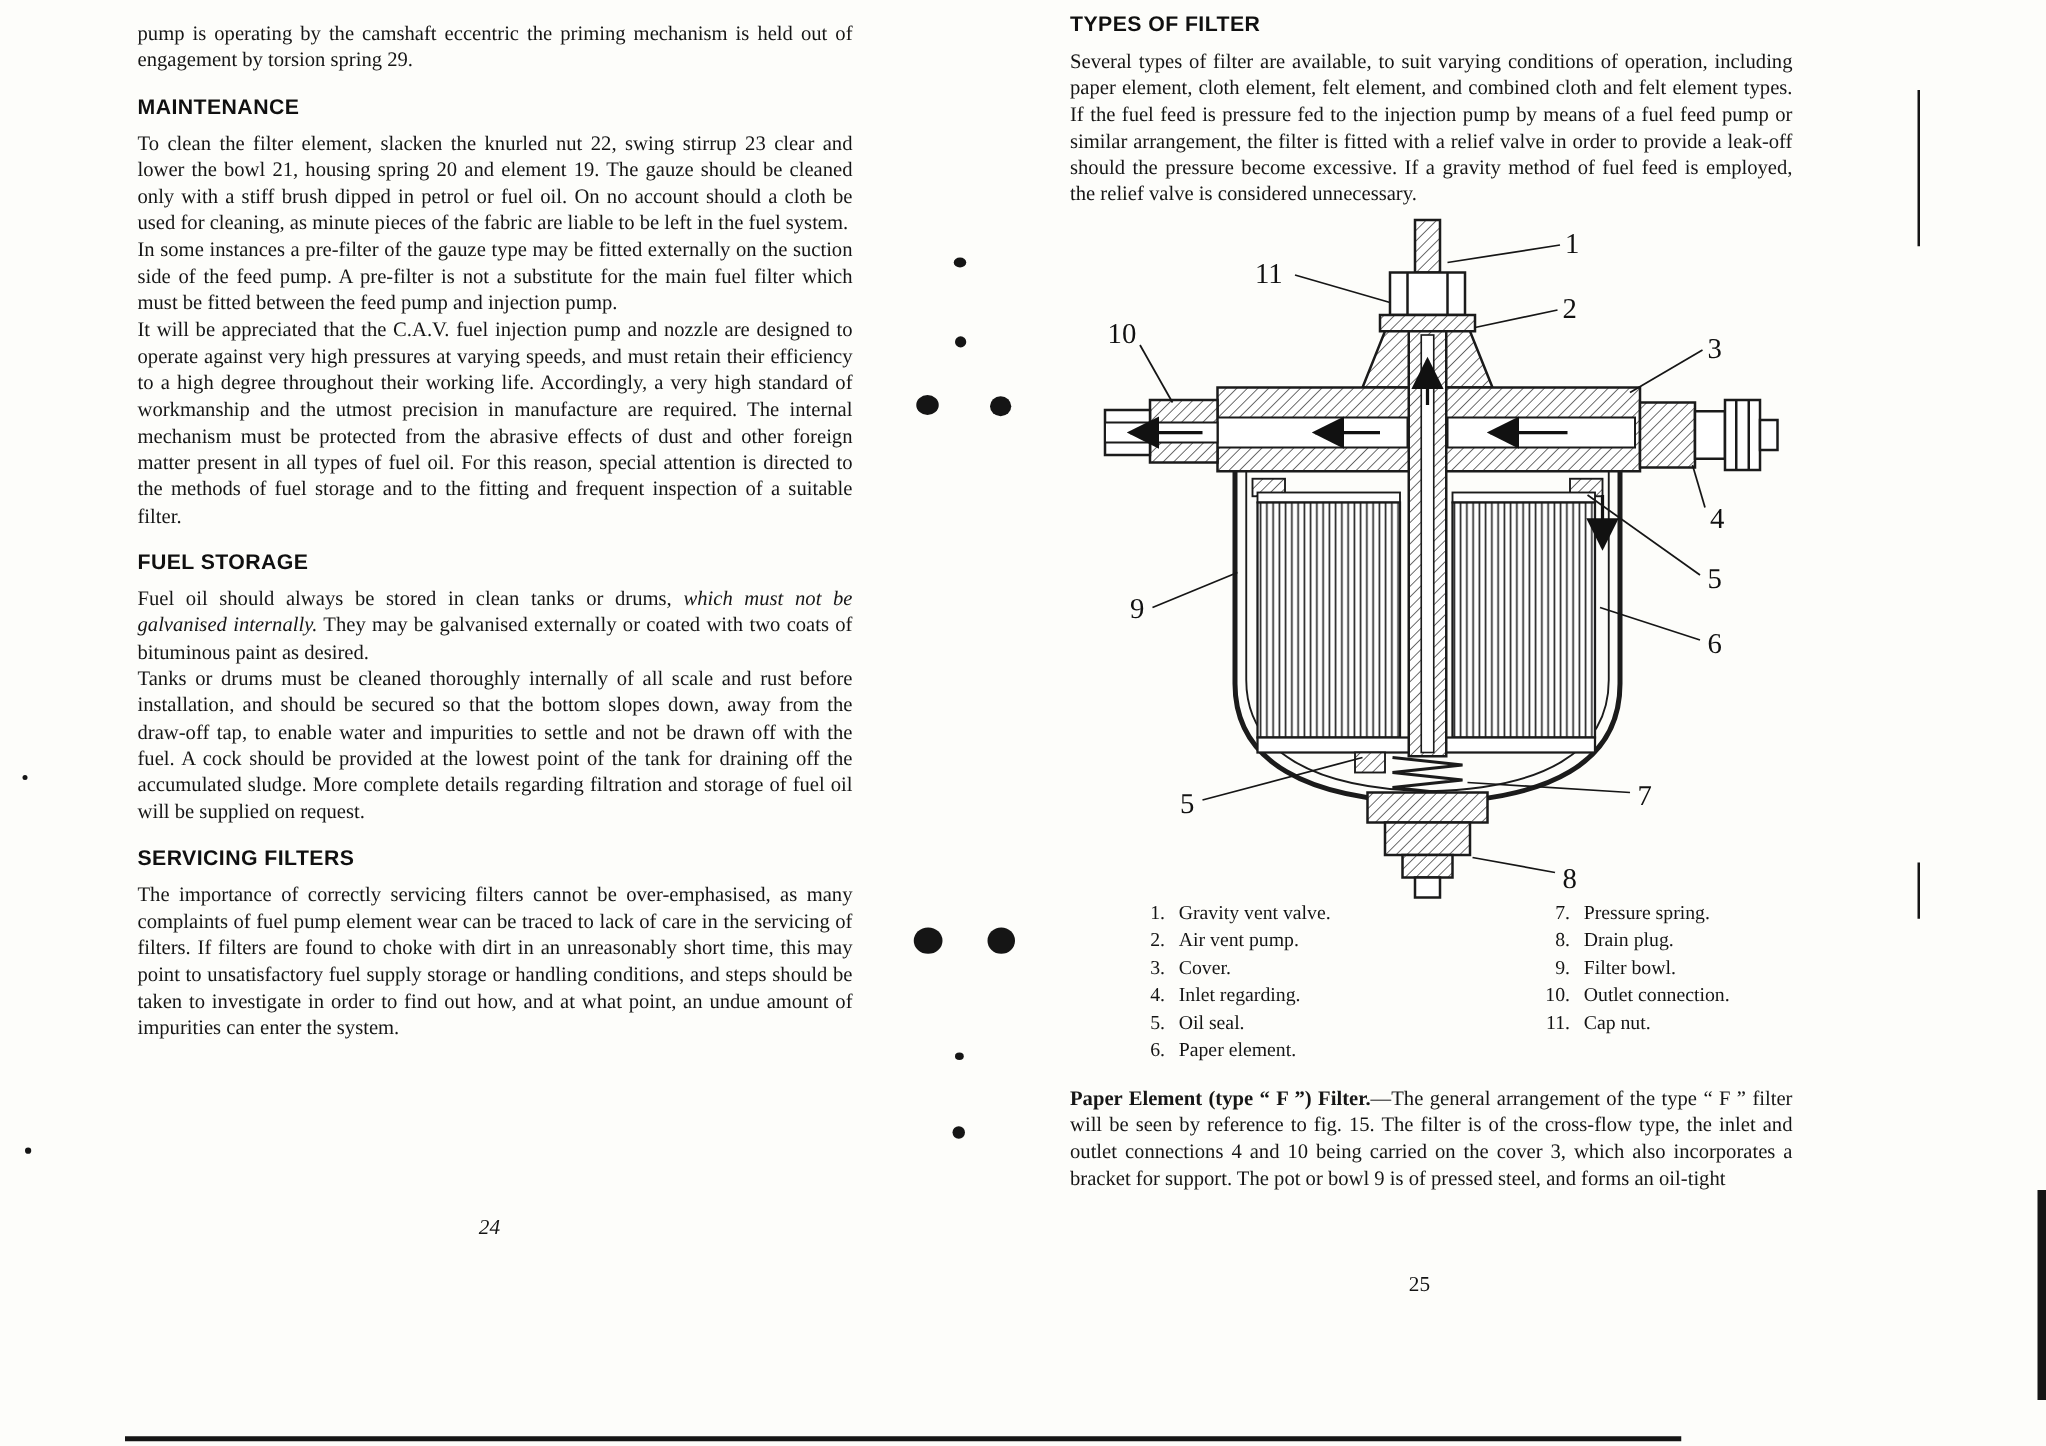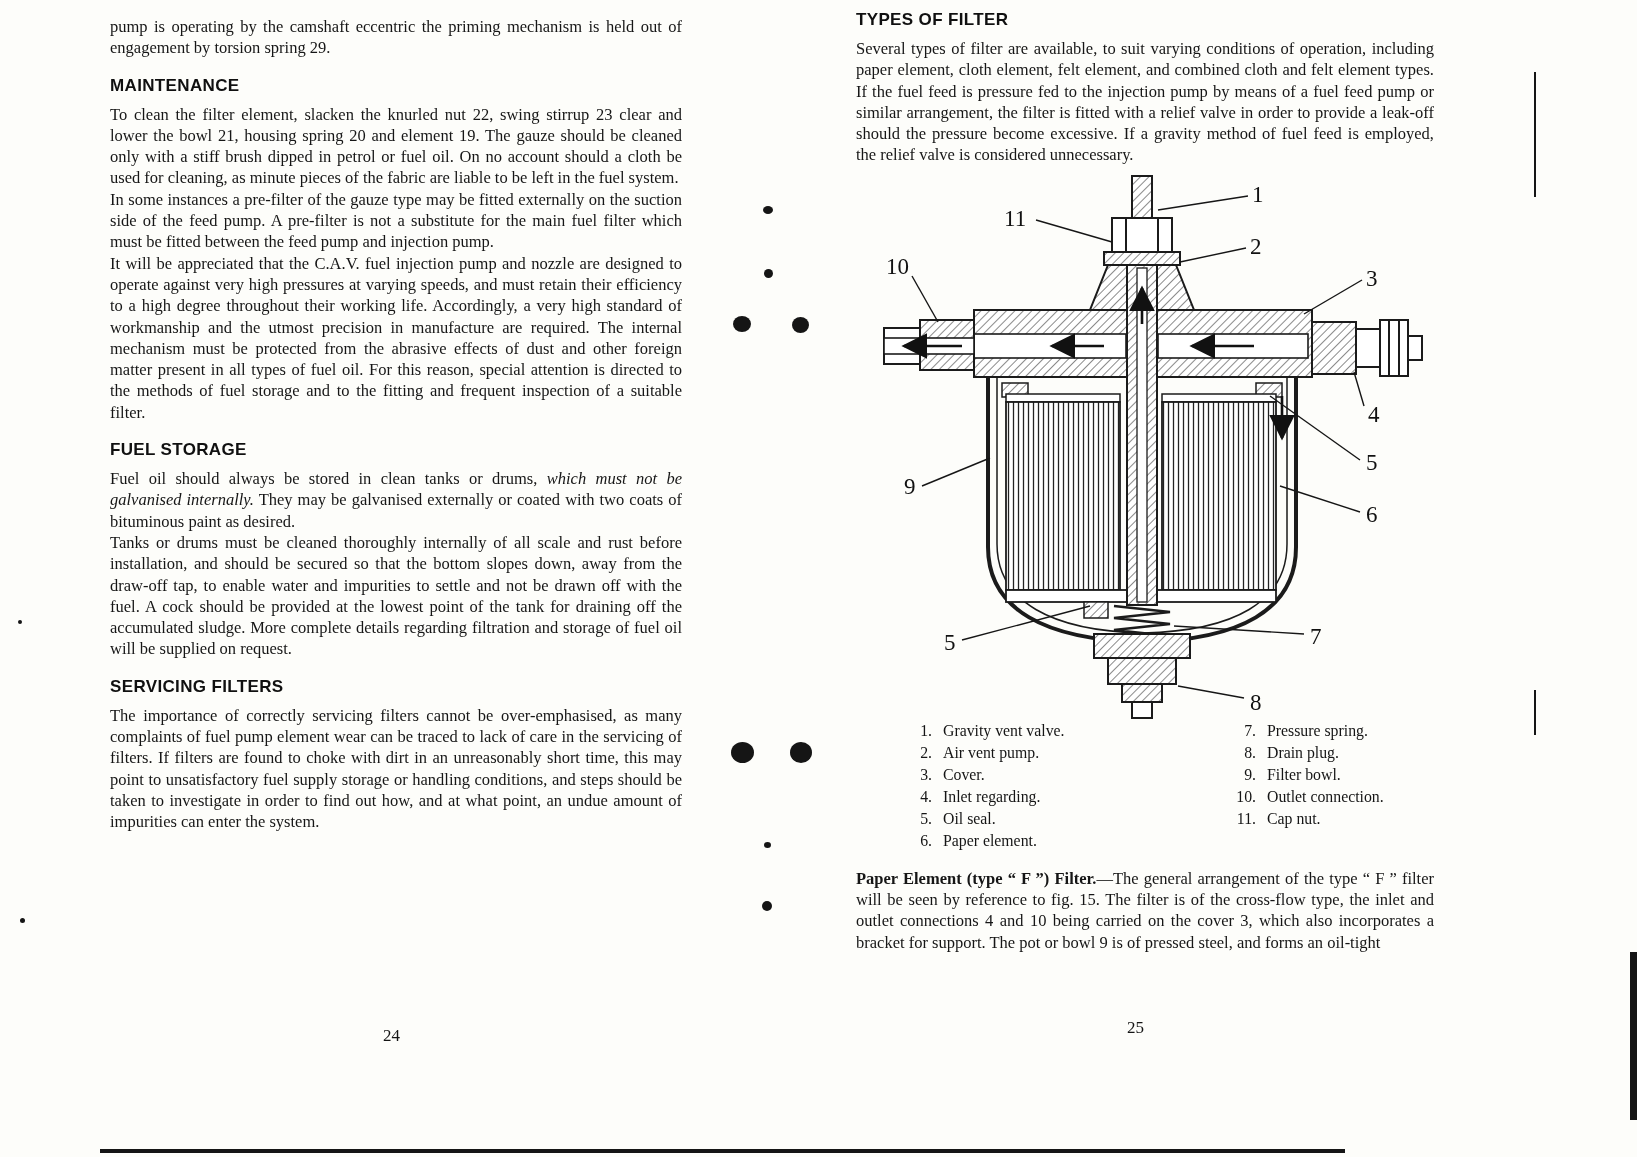--- a/index.html
+++ b/index.html
@@ -63,21 +63,21 @@
     <p class="body">It will be appreciated that the C.A.V. fuel injection pump and nozzle are designed to operate against very high pressures at varying speeds, and must retain their efficiency to a high degree throughout their working life. Accordingly, a very high standard of workmanship and the utmost precision in manufacture are required. The internal mechanism must be protected from the abrasive effects of dust and other foreign matter present in all types of fuel oil. For this reason, special attention is directed to the methods of fuel storage and to the fitting and frequent inspection of a suitable filter.</p>
 
     <h2 class="sans">FUEL STORAGE</h2>
     <p class="body"><span>Fuel oil should always be stored in clean tanks or drums, </span><i>which must not be galvanised internally.</i><span> They may be galvanised externally or coated with two coats of bituminous paint as desired.</span></p>
     <p class="body">Tanks or drums must be cleaned thoroughly internally of all scale and rust before installation, and should be secured so that the bottom slopes down, away from the draw-off tap, to enable water and impurities to settle and not be drawn off with the fuel. A cock should be provided at the lowest point of the tank for draining off the accumulated sludge. More complete details regarding filtration and storage of fuel oil will be supplied on request.</p>
 
     <h2 class="sans">SERVICING FILTERS</h2>
     <p class="body">The importance of correctly servicing filters cannot be over-emphasised, as many complaints of fuel pump element wear can be traced to lack of care in the servicing of filters. If filters are found to choke with dirt in an unreasonably short time, this may point to unsatisfactory fuel supply storage or handling conditions, and steps should be taken to investigate in order to find out how, and at what point, an undue amount of impurities can enter the system.</p>
   </div>
 
-  <div class="pagenum" style="left:383px; top:1026px;">24</div>
+  <div class="pagenum" style="left:383px; top:972px;font-style:italic;">24</div>
 
   <div class="col col-right">
     <h2 class="sans first">TYPES OF FILTER</h2>
     <p class="body">Several types of filter are available, to suit varying conditions of operation, including paper element, cloth element, felt element, and combined cloth and felt element types. If the fuel feed is pressure fed to the injection pump by means of a fuel feed pump or similar arrangement, the filter is fitted with a relief valve in order to provide a leak-off should the pressure become excessive. If a gravity method of fuel feed is employed, the relief valve is considered unnecessary.</p>
 
     <div class="figure-wrap">
       <svg class="figure" width="578" height="548" viewBox="0 0 578 548">
         <defs>
           <pattern id="hatch" width="6" height="6" patternUnits="userSpaceOnUse" patternTransform="rotate(45)">
             <rect width="6" height="6" fill="#ffffff"></rect>

